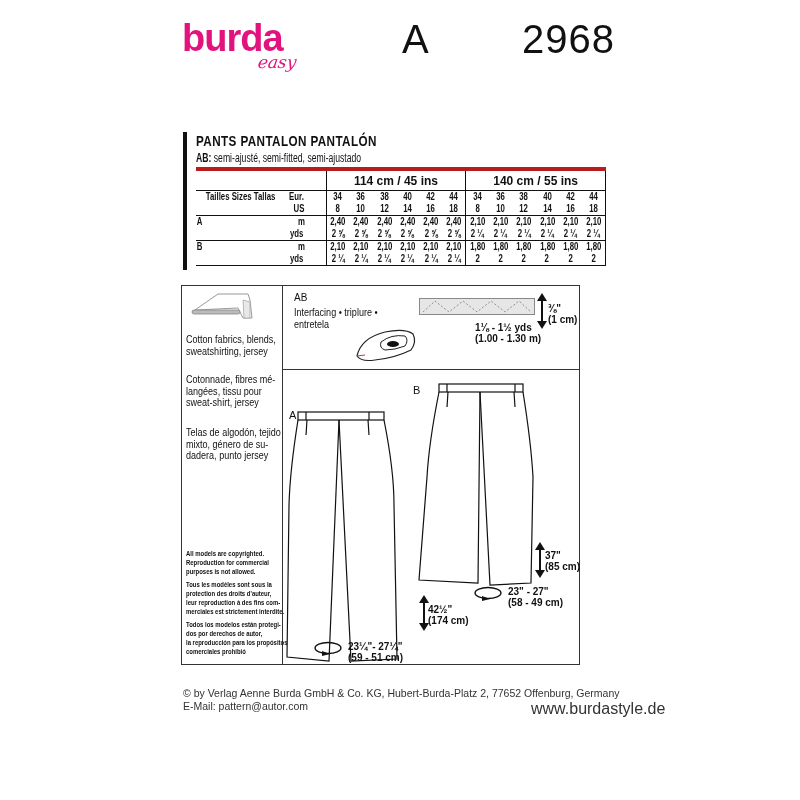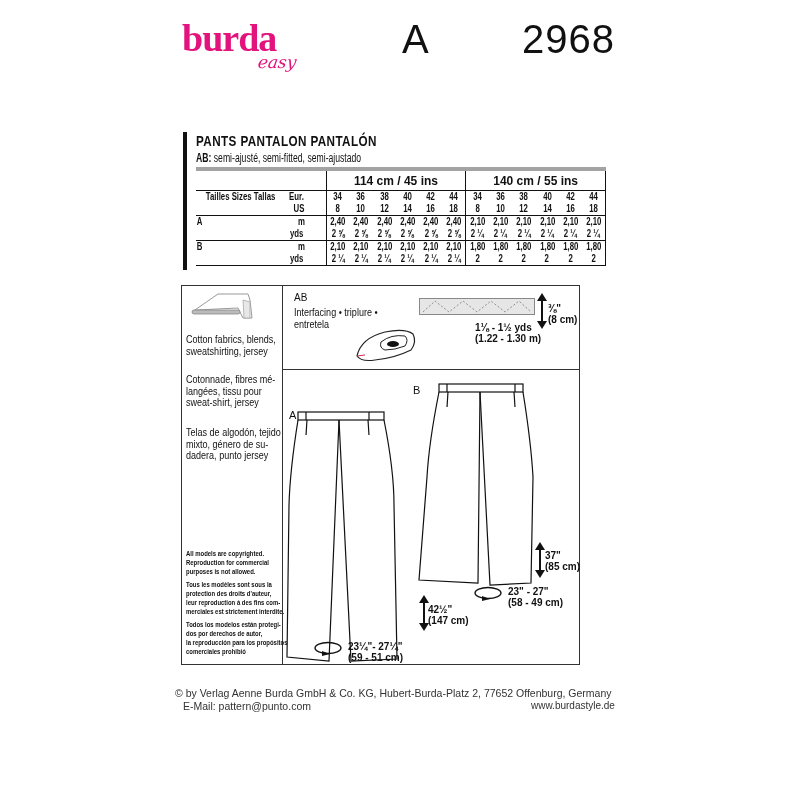--- a/index.html
+++ b/index.html
@@ -1,57 +1,57 @@
 <!DOCTYPE html>
 <html><head>
 <meta charset="utf-8">
 <style>
   html,body{margin:0;padding:0;background:#fff;}
   body{width:800px;height:800px;position:relative;overflow:hidden;font-family:"Liberation Sans",sans-serif;color:#111;}
   .abs{position:absolute;}
   
   #logo{left:182px;top:16px;width:130px;height:60px;}
-  #logo .burda{position:absolute;left:0;top:0;font-family:Liberation Serif, serif;font-weight:bold;font-size:38px;color:#e3137e;letter-spacing:-1px;line-height:44px;text-align:center;}
+  #logo .burda{position:absolute;left:0;top:0;font-family:Liberation Sans, sans-serif;font-weight:bold;font-size:38px;color:#e3137e;letter-spacing:-1px;line-height:44px;text-align:center;}
   #logo .easy{position:absolute;left:76px;top:36px;font-family:"DejaVu Serif",serif;font-style:italic;font-size:17px;color:#e3137e;transform:skewX(-8deg);}
   #view-letter{left:402px;top:16px;font-size:40px;line-height:46px;color:#111;}
   #pattern-number{left:522px;top:16px;font-size:40px;line-height:46px;color:#111;letter-spacing:1px;}
 
   
   #title-bar{left:183px;top:132px;width:4px;height:138px;background:#111;}
   #title{left:196px;top:132px;font-family:"Liberation Sans",sans-serif;font-weight:bold;font-size:15px;transform:scaleX(.78);transform-origin:left;white-space:nowrap;letter-spacing:.5px;}
   #subtitle{left:196px;top:151px;font-size:12px;transform:scaleX(.72);transform-origin:left;white-space:nowrap;}
   #subtitle b{font-weight:bold;}
 
   
   #yardage{left:196px;top:167px;width:410px;border-collapse:collapse;font-size:10px;}
   #yardage td{padding:0;height:12px;line-height:12px;text-align:center;font-weight:bold;font-family:"Liberation Sans Narrow","Liberation Sans",sans-serif;}
   .cond{display:inline-block;transform:scaleX(.78);white-space:nowrap;}
-  #yardage tr.topline td{border-top:4px solid #a3a3a3;}
+  #yardage tr.topline td{border-top:4px solid #b91c1c;}
   #yardage .hdr td{height:19px;font-size:12px;font-weight:bold;}
   #yardage .lbl{text-align:left;}
   #yardage .unit{text-align:right;border-right:1.5px solid #111;padding-right:20px;}
   #yardage .sep{border-right:1.5px solid #111;}
   #yardage tr.rowtop td{border-top:1.5px solid #111;}
   #yardage tr.last td{border-bottom:1.5px solid #111;}
   #yardage .tr{border-right:1.5px solid #111;margin-top:36px;}
 
   
   #frame{left:181px;top:285px;width:399px;height:380px;border:1.5px solid #333;box-sizing:border-box;}
   #left-col{left:181px;top:285px;width:102px;height:380px;border-right:1.5px solid #333;box-sizing:border-box;}
   #interfacing-box{left:282px;top:285px;width:298px;height:85px;border-bottom:1.5px solid #333;box-sizing:border-box;}
   .small{font-size:10.5px;line-height:11.5px;transform:scaleX(.86);transform-origin:left top;white-space:nowrap;}
   .tiny{font-size:7px;line-height:9px;font-weight:bold;transform:scaleX(.85);transform-origin:left top;white-space:nowrap;}
   .meas{font-size:10px;line-height:10.5px;font-weight:bold;white-space:nowrap;}
   .vlabel{font-weight:normal;font-size:11px;}
   svg{position:absolute;overflow:visible;}
 
   
-  #copyright{left:175px;top:687px;font-size:10.5px;color:#333;white-space:nowrap;}
+  #copyright{left:183px;top:687px;font-size:10.5px;color:#333;white-space:nowrap;}
   #email{left:183px;top:700px;font-size:10.5px;color:#333;}
-  #website{left:531px;top:700px;font-size:10px;color:#333;}
+  #website{left:531px;top:700px;font-size:16px;color:#333;}
 </style>
 </head>
 <body>
 
 <div id="logo" class="abs">
   <span class="burda">burda</span>
   <span class="easy">easy</span>
 </div>
 <div id="view-letter" class="abs">A</div>
 <div id="pattern-number" class="abs">2968</div>
@@ -241,46 +241,46 @@
 <svg style="left:419px;top:298px" width="118" height="18">
   <rect x="0.5" y="0.5" width="115" height="16" fill="#e6e6e6" stroke="#888" stroke-width="1"></rect>
   <polyline points="4,14 16,3 30,14 44,3 58,14 72,3 86,14 100,3 112,14" fill="none" stroke="#777" stroke-width=".8" stroke-dasharray="2,2"></polyline>
 </svg>
 <svg style="left:537px;top:293px" width="10" height="36">
   <line x1="5" y1="4" x2="5" y2="32" stroke="#111" stroke-width="2"></line>
   <path d="M0 8 L5 0 L10 8 Z M0 28 L5 36 L10 28 Z" fill="#111"></path>
 </svg>
 <div class="abs meas" style="left:548px;top:304px">
   <div>⅜"</div>
-  <div>(8 cm)</div>
+  <div>(1 cm)</div>
 </div>
 <div class="abs meas" style="left:475px;top:323px">
   <div>1⅛ - 1½ yds</div>
-  <div>(1.22 - 1.30 m)</div>
+  <div>(1.00 - 1.30 m)</div>
 </div>
 
 <div class="abs vlabel" style="left:289px;top:409px">A</div>
 <svg style="left:290px;top:410px" width="110" height="255">
   <g fill="none" stroke="#111" stroke-width="1.2">
     <rect x="8" y="2" width="86" height="8" fill="#fff"></rect>
     <line x1="16" y1="2" x2="16" y2="10"></line>
     <line x1="79" y1="2" x2="79" y2="10"></line>
     <line x1="17" y1="10" x2="16" y2="25"></line>
     <line x1="78" y1="10" x2="79" y2="25"></line>
     <path d="M8 10 Q0 60 -1 95 L-3 247 L39 251 L49 10"></path>
     <path d="M94 10 Q104 60 104 95 L107 249 L61 251 L49 10"></path>
   </g>
 </svg>
 <svg style="left:419px;top:595px" width="10" height="36">
   <line x1="5" y1="4" x2="5" y2="32" stroke="#111" stroke-width="2"></line>
   <path d="M0 8 L5 0 L10 8 Z M0 28 L5 36 L10 28 Z" fill="#111"></path>
 </svg>
 <div class="abs meas" style="left:428px;top:605px">
   <div>42½"</div>
-  <div>(147 cm)</div>
+  <div>(174 cm)</div>
 </div>
 <svg style="left:314px;top:641px" width="30" height="16">
   <ellipse cx="14" cy="7" rx="13" ry="5.5" fill="none" stroke="#111" stroke-width="1.3"></ellipse>
   <path d="M8 10 L16 13 L8 15 Z" fill="#111"></path>
 </svg>
 <div class="abs meas" style="left:348px;top:642px">
   <div>23¼"- 27¼"</div>
   <div>(59 - 51 cm)</div>
 </div>
 
@@ -307,14 +307,14 @@
 <svg style="left:474px;top:586px" width="30" height="16">
   <ellipse cx="14" cy="7" rx="13" ry="5.5" fill="none" stroke="#111" stroke-width="1.3"></ellipse>
   <path d="M8 10 L16 13 L8 15 Z" fill="#111"></path>
 </svg>
 <div class="abs meas" style="left:508px;top:587px">
   <div>23" - 27"</div>
   <div>(58 - 49 cm)</div>
 </div>
 
 <div id="copyright" class="abs">© by Verlag Aenne Burda GmbH &amp; Co. KG, Hubert-Burda-Platz 2, 77652 Offenburg, Germany</div>
-<div id="email" class="abs">E-Mail: pattern@punto.com</div>
+<div id="email" class="abs">E-Mail: pattern@autor.com</div>
 <div id="website" class="abs">www.burdastyle.de</div>
 
 </body></html>

